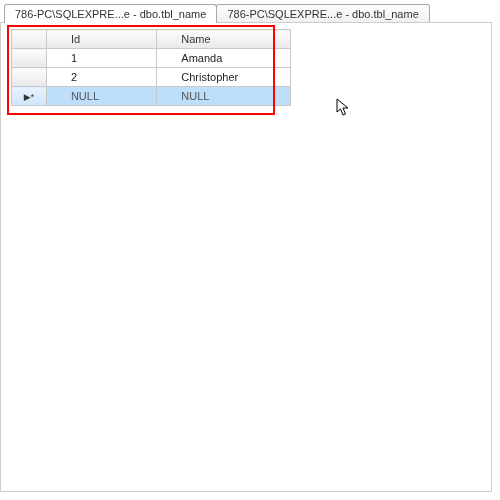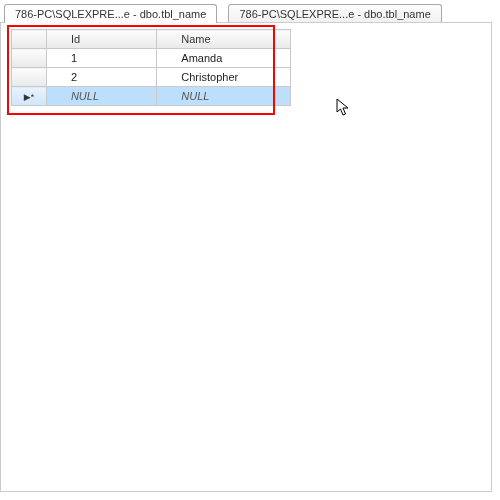--- a/index.html
+++ b/index.html
@@ -8,21 +8,21 @@
       height: 500px;
       background: #fff;
       font-family: Tahoma, Arial, sans-serif;
       font-size: 11px;
       position: relative;
       overflow: hidden;
     }
     .tabs {
       display: flex;
       padding: 4px 4px 0 4px;
-      gap: 12px;
+      gap: 0;
       background: #fff;
     }
     .tab {
       padding: 3px 10px;
       background: linear-gradient(#fdfdfd,#f0f0f0);
       border: 1px solid #a8a8a8;
       border-bottom: none;
       border-radius: 3px 3px 0 0;
       font-size: 11px;
       color: #333;
@@ -86,21 +86,20 @@
     }
     .col-id { width: 95px; }
     .col-name { width: 115px; }
     tr.newrow td {
       background: #bedffb;
     }
     tr.newrow .rowhead {
       background: linear-gradient(#e8f3fe,#cfe6fb);
     }
     .null {
-      font-style: italic;
       color: #555;
       margin-top: 28px;
     }
     .newmark {
       font-size: 9px;
       color: #333;
       display: inline-block;
       line-height: 1;
     }
     .cursor {

